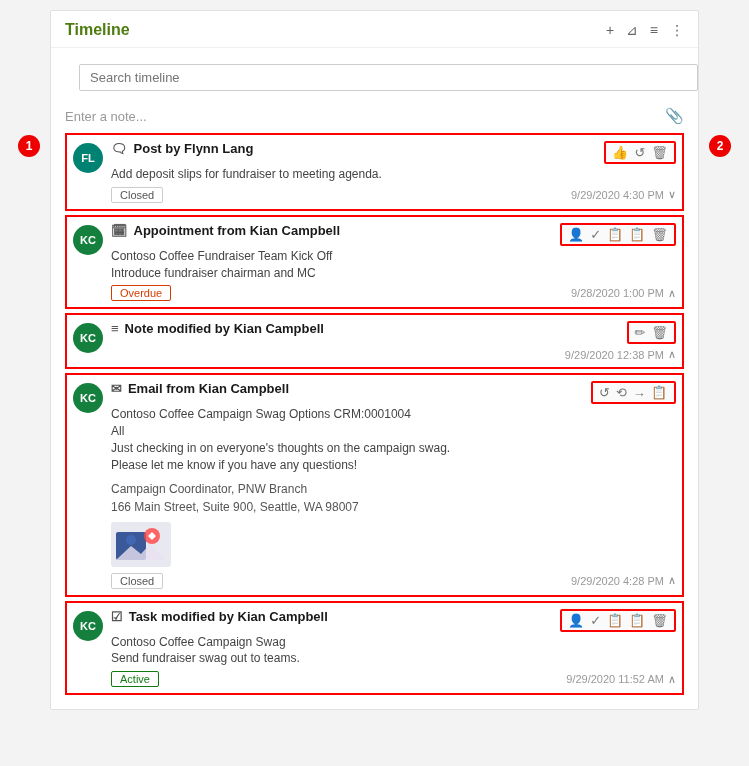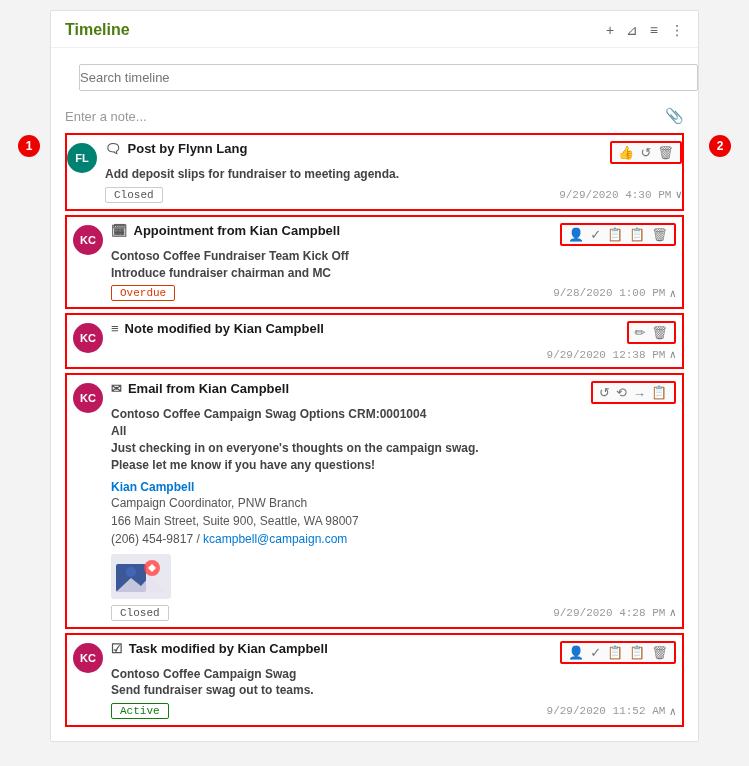--- a/index.html
+++ b/index.html
@@ -47,21 +47,21 @@
       color: #666;
       font-size: 14px;
       cursor: pointer;
     }
 
     
     .search-bar {
       margin: 8px 14px;
       border: 1px solid #ccc;
       border-radius: 2px;
-      padding: 5px 0;
+      padding: 5px 10px;
       font-size: 13px;
       color: #999;
       background: #fff;
     }
 
     
     .note-entry {
       margin: 6px 14px 8px 14px;
       display: flex;
       align-items: center;
@@ -91,21 +91,21 @@
       align-items: center;
       justify-content: center;
       font-size: 11px;
       font-weight: 600;
       color: #fff;
       flex-shrink: 0;
       margin-right: 8px;
       margin-top: 2px;
     }
     .avatar-teal { background: #008272; }
-    .avatar-dark { background: #be185d; }
+    .avatar-dark { background: #15803d; }
 
     .item-content { flex: 1; min-width: 0; }
 
     .item-header {
       display: flex;
       align-items: flex-start;
       justify-content: space-between;
     }
 
     .item-title {
@@ -137,29 +137,27 @@
       font-size: 13px;
       color: #777;
       cursor: pointer;
     }
 
     .item-body {
       font-size: 12px;
       color: #444;
       margin-top: 2px;
       line-height: 1.4;
-      font-weight: bold;
     }
 
     .item-footer {
       display: flex;
       align-items: center;
       justify-content: space-between;
       margin-top: 4px;
-      font-family: Liberation Mono, monospace;
     }
     .badge {
       display: inline-block;
       font-size: 11px;
       padding: 1px 8px;
       border-radius: 2px;
       border: 1px solid #ccc;
       color: #555;
     }
     .badge-closed { color: #555; border-color: #ccc; }
@@ -239,21 +237,21 @@
       <input type="text" class="search-bar" style="width: 100%; font-family: inherit;" placeholder="Search timeline">
     </div>
 
     <div class="note-entry">
       <span>Enter a note...</span>
       <span class="paperclip-icon">📎</span>
     </div>
 
     <div class="timeline-list">
 
-      <div class="timeline-item" style="border: 2px solid red; margin-bottom: 4px;">
+      <div class="timeline-item" style="border: 2px solid red; padding: 6px; margin-bottom: 4px;">
         <div class="avatar avatar-teal">FL</div>
         <div class="item-content">
           <div class="item-header">
             <div class="item-title">
               <span class="type-icon">🗨</span>
               <span>Post by Flynn Lang</span>
             </div>
             <div class="item-actions" style="border: 2px solid red;">
               <span class="action-icon">👍</span>
               <span class="action-icon">↺</span>
@@ -336,26 +334,22 @@
               <span class="action-icon">📋</span>
             </div>
           </div>
           <div class="item-body">
             Contoso Coffee Campaign Swag Options CRM:0001004<br>
             All<br>
             Just checking in on everyone's thoughts on the campaign swag.<br>
             Please let me know if you have any questions!
           </div>
           <div class="email-sig">
-            <div class="sig-name">Kian Campbell</div>
             <div class="sig-detail">Campaign Coordinator, PNW Branch</div>
             <div class="sig-detail">166 Main Street, Suite 900, Seattle, WA 98007</div>
-            <div class="sig-detail">
-              (206) 454-9817 / <a class="sig-link" href="#">kcampbell@campaign.com</a>
-            </div>
           </div>
           <div class="email-img">
             <svg width="55" height="40" viewBox="0 0 55 40">
               <rect x="2" y="8" width="30" height="28" rx="2" fill="#3b5998"></rect>
               <circle cx="17" cy="16" r="5" fill="#4267b2"></circle>
               <path d="M2 36 L17 22 L27 30 L36 20 L52 36 Z" fill="#e8e0f0" opacity="0.8"></path>
               <circle cx="38" cy="12" r="8" fill="#ff4444" opacity="0.8"></circle>
               <path d="M34 12 L38 8 L42 12 L38 16 Z" fill="white"></path>
             </svg>
           </div>

